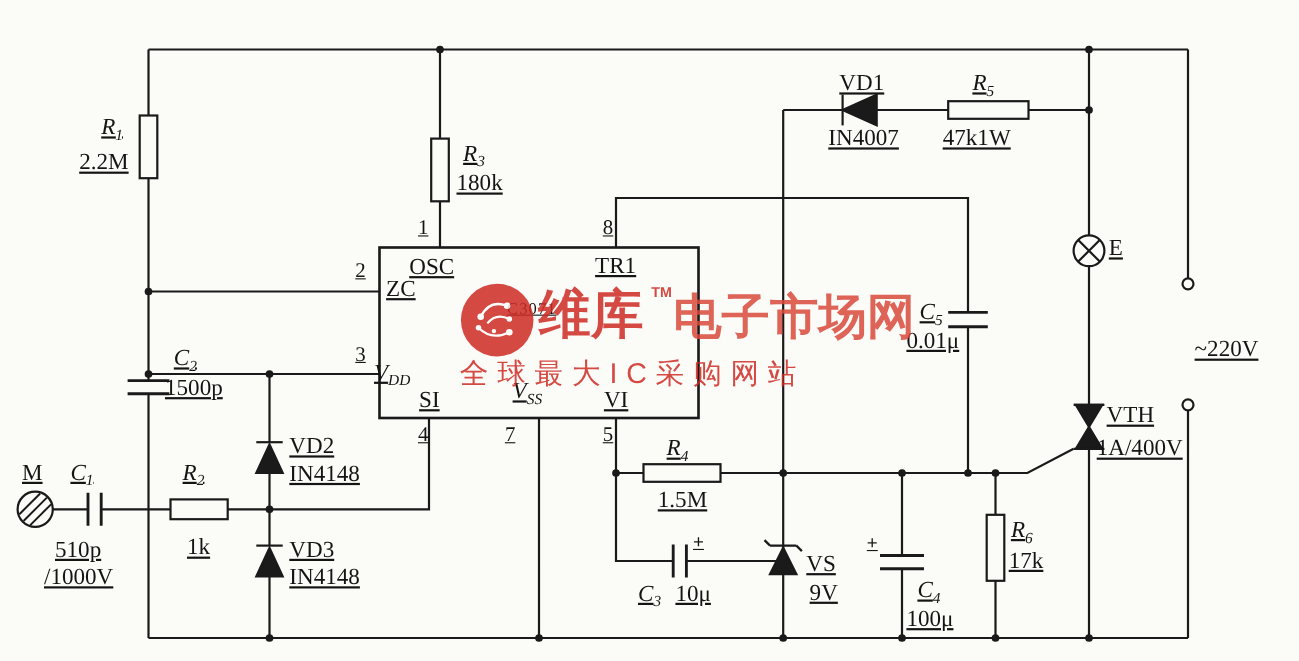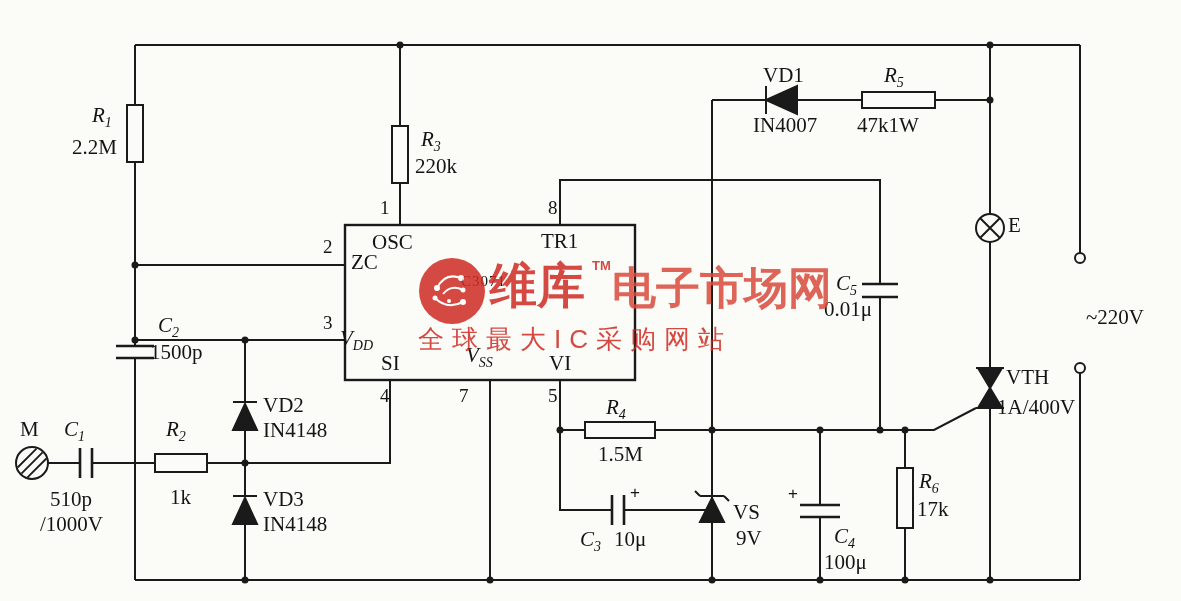--- a/index.html
+++ b/index.html
@@ -1,19 +1,19 @@
 <!DOCTYPE html>
 <html><head>
 <meta charset="utf-8">
 <style>
   html,body{margin:0;padding:0;background:#e8e8e8;}
   .page{position:relative;width:1181px;height:601px;background:#fbfbf8;overflow:hidden;
         font-family:"Liberation Serif","DejaVu Serif",serif;}
   .page svg.circuit{position:absolute;left:0;top:0;}
-  .lbl{position:absolute;font-size:21px;color:#141414;white-space:nowrap;line-height:1.05;}
+  .lbl{position:absolute;font-size:21px;color:#141414;white-space:nowrap;line-height:1.05;text-decoration:underline;}
   .lbl i{font-style:italic;}
   .lbl sub{font-size:14px;font-style:italic;line-height:0;}
   .pin{font-size:19px;}
   .port{font-size:21px;}
   .icname{font-size:15px;letter-spacing:1px;}
   .plus{font-size:17px;font-family:"Liberation Sans",sans-serif;}
   .watermark{position:absolute;left:0;top:0;width:100%;height:100%;opacity:.85;
              font-family:"Liberation Sans","DejaVu Sans",sans-serif;pointer-events:none;}
   .wm-el{position:absolute;white-space:nowrap;}
   .wm-brand{left:489px;top:254px;font-size:48px;font-weight:bold;color:#cf2a24;}
@@ -149,21 +149,21 @@
   <div class="lbl" style="left:166px;top:418px"><i>R</i><sub>2</sub></div>
   <div class="lbl" style="left:170px;top:486px">1k</div>
 
   <div class="lbl" style="left:263px;top:394px">VD2</div>
   <div class="lbl" style="left:263px;top:419px">IN4148</div>
 
   <div class="lbl" style="left:263px;top:488px">VD3</div>
   <div class="lbl" style="left:263px;top:513px">IN4148</div>
 
   <div class="lbl" style="left:421px;top:128px"><i>R</i><sub>3</sub></div>
-  <div class="lbl" style="left:415px;top:155px">220k</div>
+  <div class="lbl" style="left:415px;top:155px">180k</div>
 
   <div class="lbl" style="left:763px;top:64px">VD1</div>
   <div class="lbl" style="left:753px;top:114px">IN4007</div>
 
   <div class="lbl" style="left:884px;top:64px"><i>R</i><sub>5</sub></div>
   <div class="lbl" style="left:857px;top:114px">47k1W</div>
 
   <div class="lbl" style="left:836px;top:272px"><i>C</i><sub>5</sub></div>
   <div class="lbl" style="left:824px;top:298px">0.01μ</div>
 

